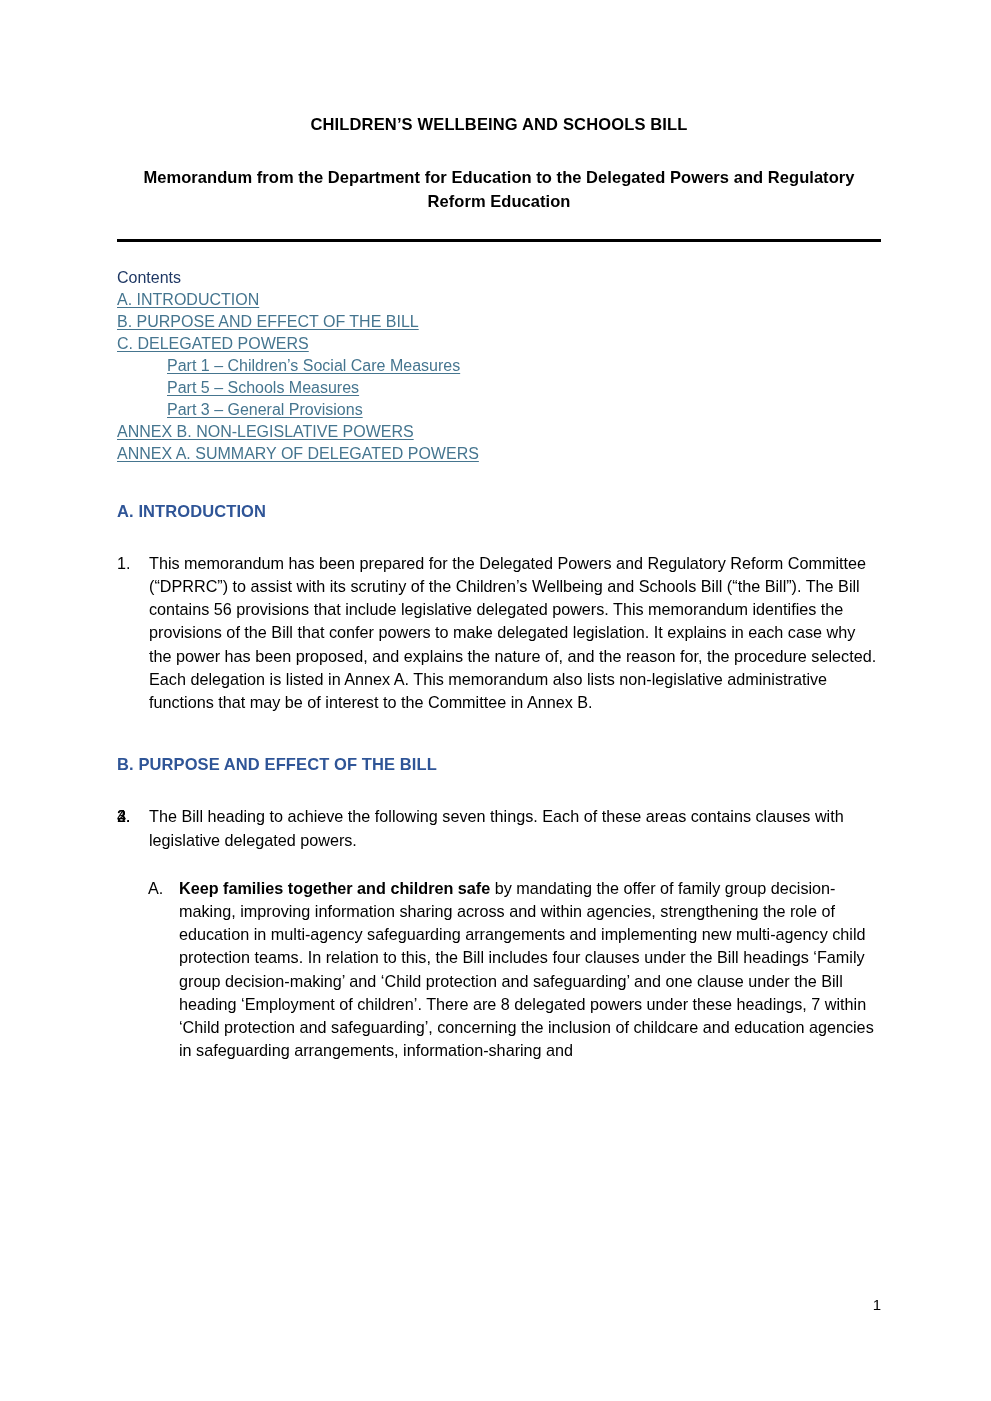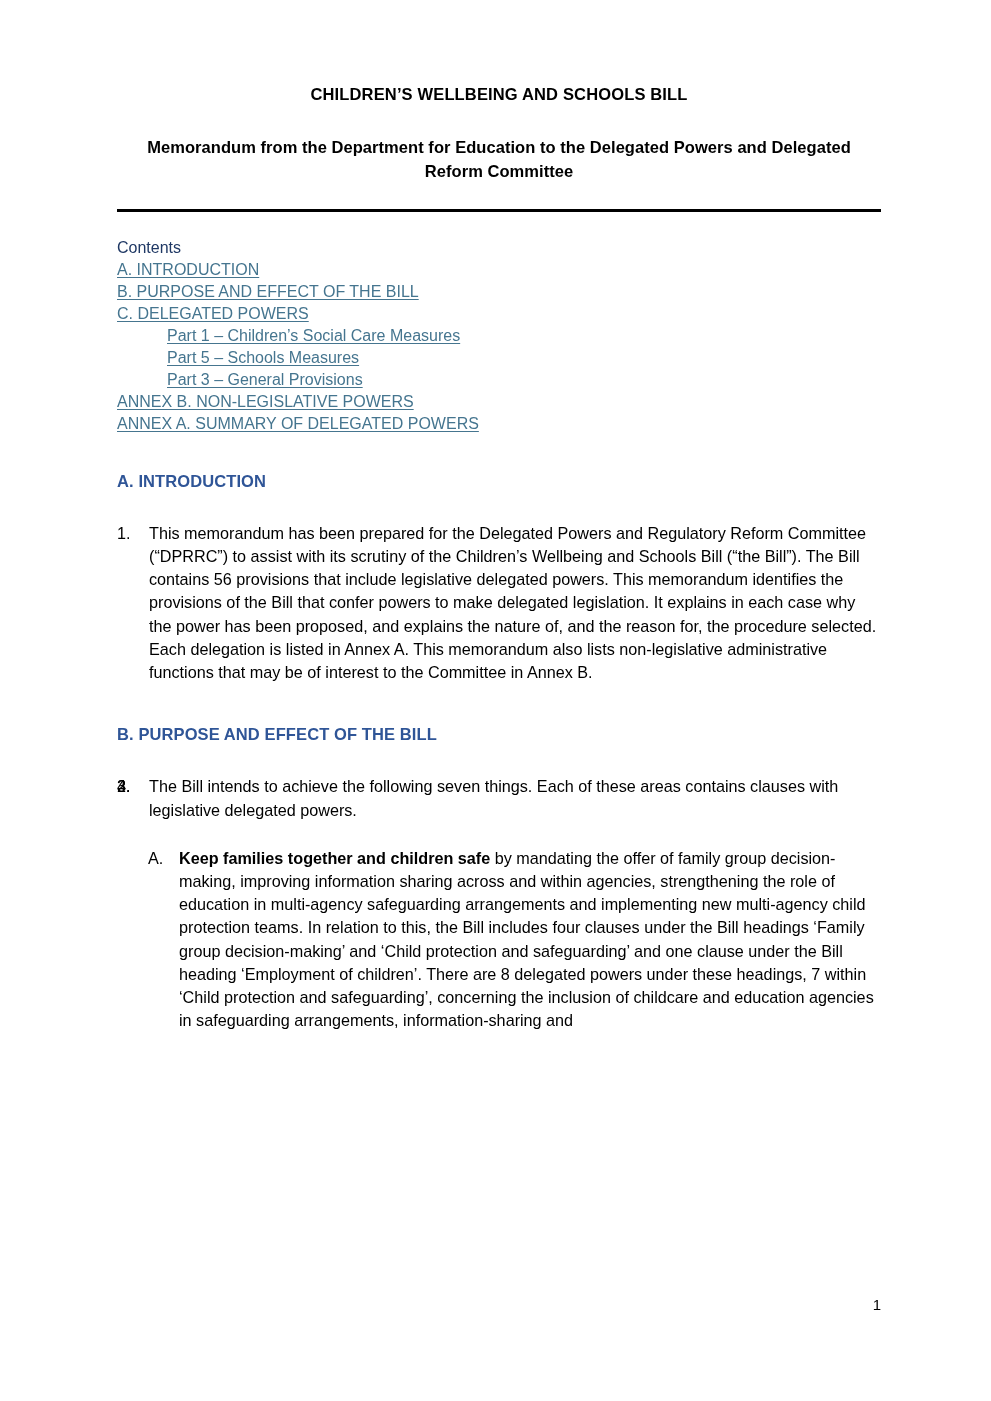--- a/index.html
+++ b/index.html
@@ -34,21 +34,21 @@
   }
 
   
   .doc-title {
     text-align: center;
     font-size: 16.5px;
     font-weight: bold;
     letter-spacing: 0.15px;
     line-height: 1.3;
     margin: 0;
-    padding-top: 84px;
+    padding-top: 114px;
   }
   .doc-subtitle {
     text-align: center;
     font-size: 16.5px;
     font-weight: bold;
     letter-spacing: 0.05px;
     line-height: 1.42;
     margin: 0;
     padding-top: 31px;
     padding-left: 18px;
@@ -166,21 +166,21 @@
   }
 </style>
 </head>
 <body>
 
 <div class="page">
   <div class="content">
 
     <h1 class="doc-title">CHILDREN’S WELLBEING AND SCHOOLS BILL</h1>
 
-    <h2 class="doc-subtitle">Memorandum from the Department for Education to the Delegated Powers and Delegated Reform Committee</h2>
+    <h2 class="doc-subtitle">Memorandum from the Department for Education to the Delegated Powers and Regulatory Reform Education</h2>
 
     <hr class="title-rule">
 
     <div class="toc">
       <div class="toc-heading">Contents</div>
 
       <a class="toc-entry" href="#">A. INTRODUCTION</a>
 
       <a class="toc-entry" href="#">B. PURPOSE AND EFFECT OF THE BILL</a>
 
@@ -208,21 +208,21 @@
     <p class="num-item p2">
       <span class="marker">2.</span>
     </p>
 
     <p class="num-item p3">
       <span class="marker">3.</span>
     </p>
 
 
     <p class="num-item p4">
-      <span class="marker">4.</span><span>The Bill intends to achieve the following seven things. Each of these areas contains clauses with legislative delegated powers.</span>
+      <span class="marker">4.</span><span>The Bill heading to achieve the following seven things. Each of these areas contains clauses with legislative delegated powers.</span>
     </p>
 
     <p class="letter-item">
       <span class="marker">A.</span><b>Keep families together and children safe</b><span> by mandating the offer of family group decision-making, improving information sharing across and within agencies, strengthening the role of education in multi-agency safeguarding arrangements and implementing new multi-agency child protection teams. In relation to this, the Bill includes four clauses under the Bill headings ‘Family group decision-making’ and ‘Child protection and safeguarding’ and one clause under the Bill heading ‘Employment of children’. There are 8 delegated powers under these headings, 7 within ‘Child protection and safeguarding’, concerning the inclusion of childcare and education agencies in safeguarding arrangements, information-sharing and</span>
     </p>
 
   </div>
 
   <div class="page-number">1</div>
 </div>

